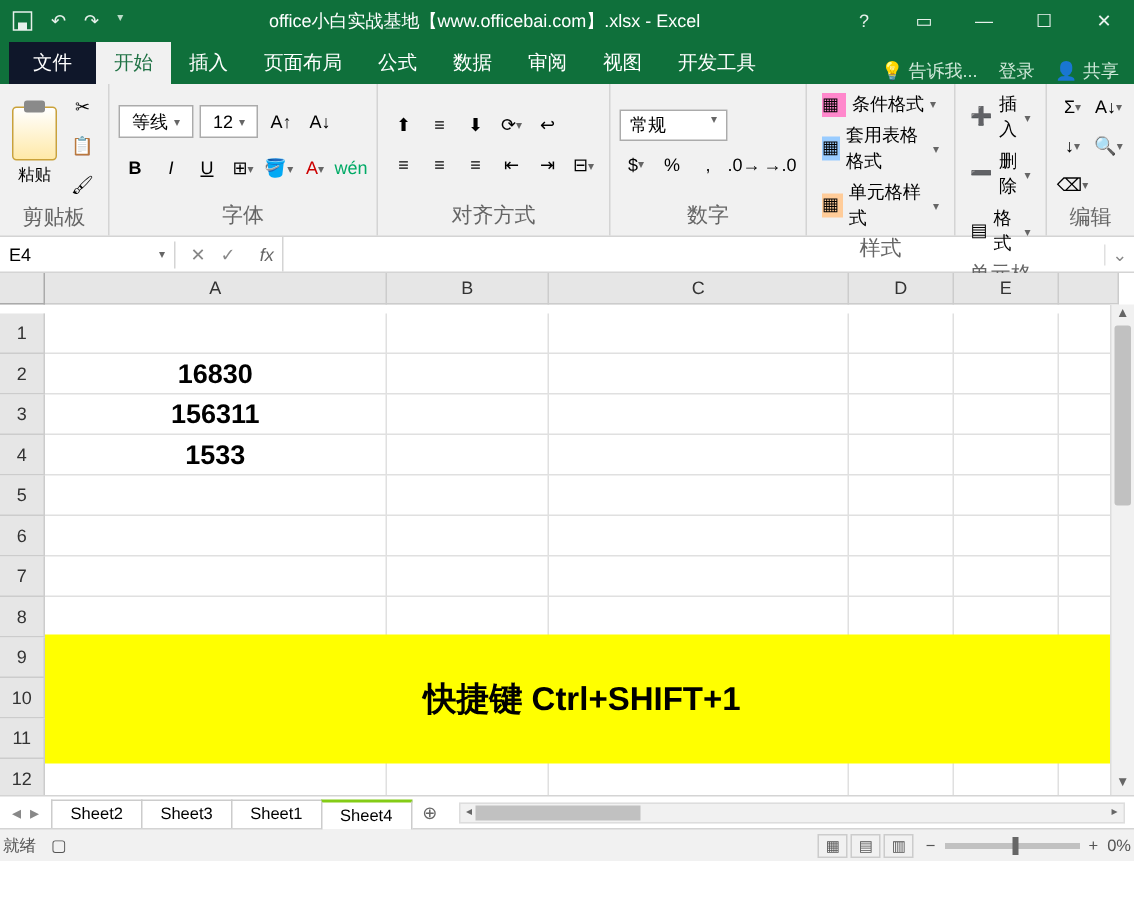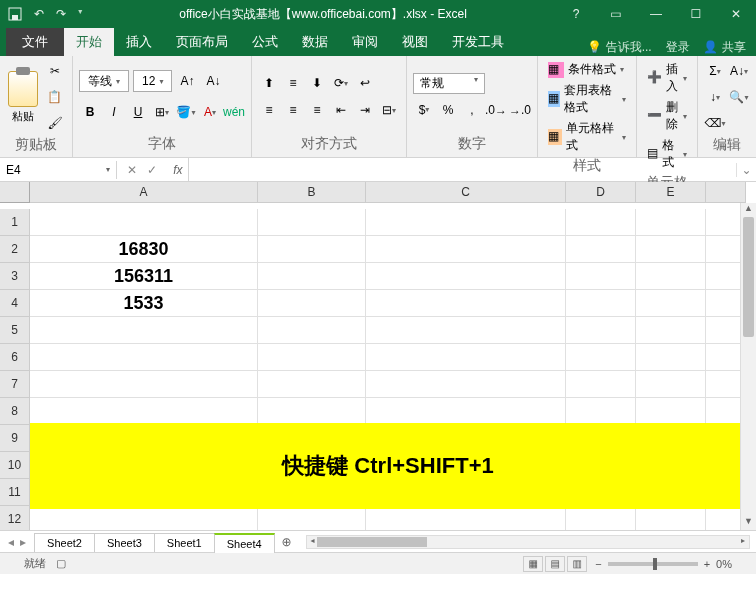--- a/index.html
+++ b/index.html
@@ -6,21 +6,21 @@
 body{width:756px;height:602px;background:#fff;overflow:hidden;font-size:12px;}
 .titlebar{height:28px;background:#0f703b;display:flex;align-items:center;color:#fff;}
 .titlebar .qat{display:flex;gap:12px;padding:0 8px;}
 .titlebar .qat span{opacity:.9;cursor:pointer;}
 .titlebar .title{flex:1;text-align:center;font-size:12px;}
 .titlebar .winbtns{display:flex;}
 .titlebar .winbtns span{width:40px;text-align:center;cursor:pointer;opacity:.9;}
 .ribbon-tabs{height:28px;background:#0f703b;display:flex;align-items:flex-end;color:#fff;padding-left:6px;}
 .tab{padding:5px 12px;cursor:pointer;font-size:13px;}
 .tab.active{background:#f1f1f1;color:#217346;}
-.tab.file{background:#404040;padding:5px 16px;}
+.tab.file{background:#0f172a;padding:5px 16px;}
 .ribbon-right{margin-left:auto;display:flex;align-items:center;gap:14px;padding-right:10px;color:#cfe8d9;font-size:12px;}
 .ribbon{height:102px;background:#f1f1f1;border-bottom:1px solid #d4d4d4;display:flex;}
 .group{border-right:1px solid #d4d4d4;padding:4px 6px 2px 6px;display:flex;flex-direction:column;justify-content:space-between;}
 .group .body{display:flex;align-items:center;gap:4px;flex:1;}
 .group .label{text-align:center;font-size:14px;color:#666;padding:2px 0;}
 .clipbox{display:flex;flex-direction:column;align-items:center;gap:2px;padding:2px;}
 .clipicon{width:30px;height:36px;background:linear-gradient(#fff,#ffe9a8);border:1px solid #caa23a;border-radius:3px;position:relative;}
 .clipicon:before{content:"";position:absolute;top:-5px;left:7px;width:14px;height:8px;background:#8a8a8a;border-radius:2px;}
 .vcol{display:flex;flex-direction:column;gap:4px;}
 .fontsel,.sizesel{border:1px solid #ababab;background:#fff;padding:1px 8px;display:inline-flex;align-items:center;gap:4px;}
@@ -51,21 +51,21 @@
 .vsb .arr{position:absolute;left:0;right:0;height:14px;text-align:center;font-size:9px;color:#666;cursor:pointer;}
 .sheetbar{height:22px;background:#fff;border-top:1px solid #d4d4d4;display:flex;align-items:center;}
 .navarr{display:flex;gap:6px;padding:0 8px;color:#888;}
 .stabs{display:flex;height:100%;align-items:flex-end;}
 .stab{padding:3px 12px;border:1px solid #ccc;border-bottom:none;background:#fff;margin-right:-1px;cursor:pointer;font-size:11px;}
 .stab.active{background:#fff;border-top:2px solid #84cc16;position:relative;top:1px;}
 .newsheet{padding:0 8px;cursor:pointer;color:#666;}
 .hsb{flex:1;height:14px;margin:0 6px;background:#f1f1f1;position:relative;border:1px solid #ddd;}
 .hsb .thumb{position:absolute;left:10px;top:1px;bottom:1px;width:110px;background:#c1c1c1;}
 .hsb .arr{position:absolute;top:0;bottom:0;width:12px;text-align:center;font-size:8px;color:#666;}
-.statusbar{height:22px;background:#f1f1f1;border-top:1px solid #d4d4d4;display:flex;align-items:center;padding:0 24px;font-size:11px;color:#555;}
+.statusbar{height:22px;background:#f1f1f1;border-top:1px solid #d4d4d4;display:flex;align-items:center;padding:0 2px;font-size:11px;color:#555;}
 .statusbar .spacer{flex:1;}
 .viewbtns{display:flex;gap:2px;margin:0 8px;}
 .viewbtns span{width:20px;height:16px;border:1px solid #ccc;cursor:pointer;display:flex;align-items:center;justify-content:center;font-size:10px;}
 .zoom{display:flex;align-items:center;gap:6px;}
 .zslider{width:90px;height:4px;background:#c1c1c1;position:relative;}
 .zslider .zthumb{position:absolute;left:45px;top:-4px;width:4px;height:12px;background:#666;}
 svg{display:block;}
 </style>
 </head>
 <body>

